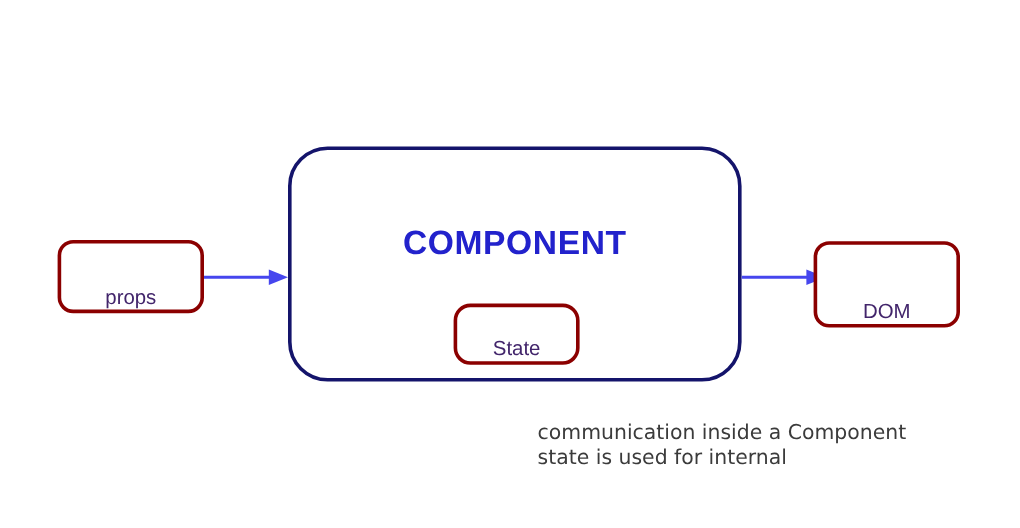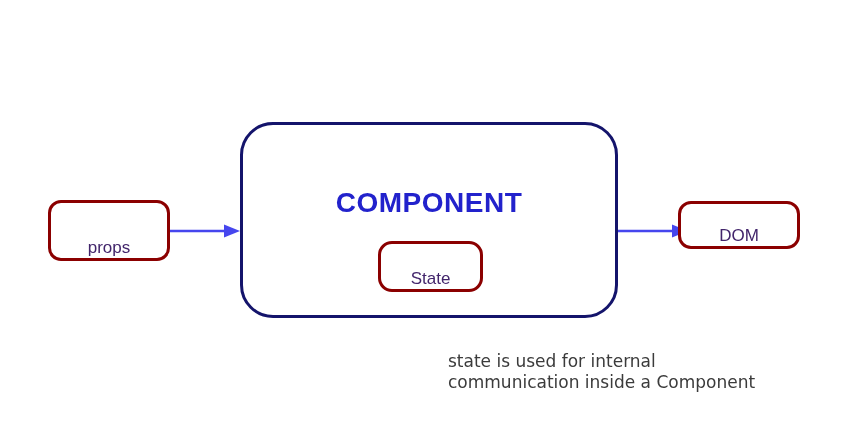--- a/index.html
+++ b/index.html
@@ -29,41 +29,41 @@
     border:3px solid var(--node-border-red);
     border-radius:13px;
     background:var(--background);
     display:flex;
     align-items:flex-end;
     justify-content:center;
     color:var(--label-text);
     font-size:17px;
   }
   .node-props{left:48px;top:200px;width:122px;height:61px;}
-  .node-dom{left:678px;top:201px;width:122px;height:48px;}
+  .node-dom{left:678px;top:201px;width:122px;height:72px;}
   .component{
     position:absolute;
     left:240px;top:122px;width:378px;height:196px;
     box-sizing:border-box;
     border:3px solid var(--component-border);
     border-radius:33px;
     background:var(--background);
   }
   .component-title{
     position:absolute;
     left:0;right:0;
     top:62px;
     text-align:center;
     font-size:28px;
     font-weight:bold;
     letter-spacing:0.5px;
     color:var(--component-title);
   }
   .node-state{
-    left:135px;top:116px;width:105px;height:51px;
+    left:135px;top:128px;width:105px;height:51px;
     border-width:3.5px;
     border-radius:14px;
   }
   .arrow{
     position:absolute;
     width:70px;height:18px;
     color:var(--arrow);
   }
   .arrow-props{left:170px;top:222px;}
   .arrow-dom{left:618px;top:222px;}
@@ -100,17 +100,17 @@
   <svg class="arrow arrow-dom" viewBox="0 0 70 18">
     <line x1="0" y1="9" x2="56" y2="9" stroke="currentColor" stroke-width="2.4"></line>
     <polygon points="54,2.5 70,9 54,15.5" fill="currentColor"></polygon>
   </svg>
 
   <div class="node node-dom">
     <span>DOM</span>
   </div>
 
   <div class="caption">
+    <div>communication inside a Component</div>
     <div>state is used for internal</div>
-    <div>communication inside a Component</div>
   </div>
 
 </div>
 
 </body></html>

